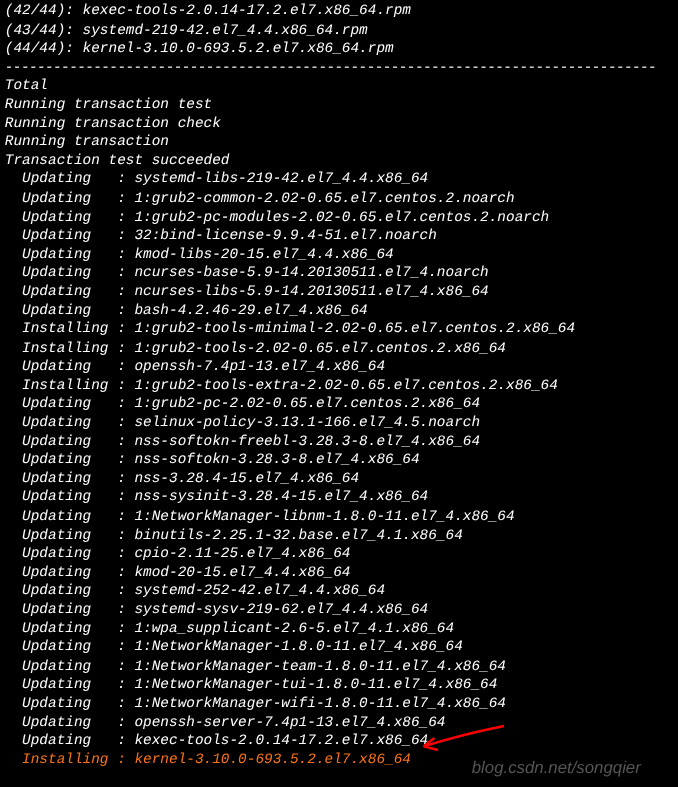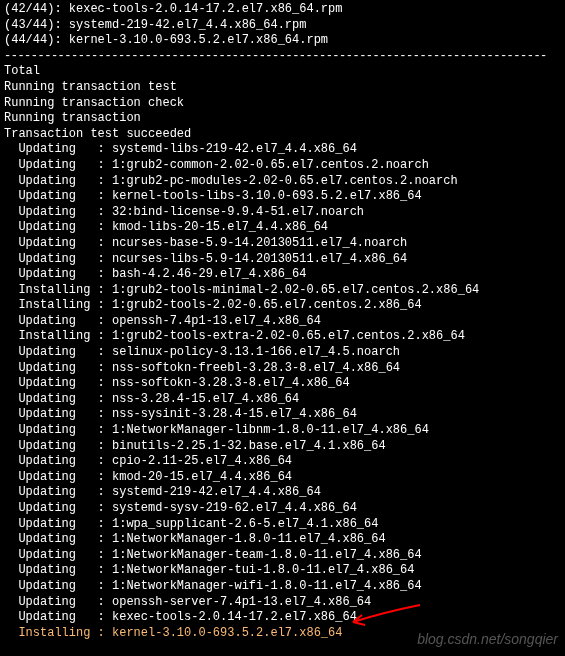--- a/index.html
+++ b/index.html
@@ -14,33 +14,34 @@
       font-size: 12px;
       line-height: 1.3;
       padding: 2px 4px;
       width: 565px;
       height: 656px;
       overflow: hidden;
       position: relative;
     }
     .line {
       white-space: pre;
+      font-style: italic;
     }
     .separator {
       white-space: pre;
       letter-spacing: -0.5px;
       overflow: hidden;
     }
     .highlight {
-      color: #fdba74;
+      color: #f97316;
     }
     .watermark {
       position: absolute;
       bottom: 8px;
-      right: 7px;
+      right: 31px;
       color: #555;
       font-size: 14px;
       font-style: italic;
       pointer-events: none;
       font-family: sans-serif;
     }
     .arrow {
       position: absolute;
       bottom: 18px;
       left: 345px;
@@ -60,40 +61,40 @@
     <div class="line">(44/44): kernel-3.10.0-693.5.2.el7.x86_64.rpm</div>
     <div class="separator">---------------------------------------------------------------------------------</div>
     <div class="line">Total</div>
     <div class="line">Running transaction test</div>
     <div class="line">Running transaction check</div>
     <div class="line">Running transaction</div>
     <div class="line">Transaction test succeeded</div>
     <div class="line">  Updating   : systemd-libs-219-42.el7_4.4.x86_64</div>
     <div class="line">  Updating   : 1:grub2-common-2.02-0.65.el7.centos.2.noarch</div>
     <div class="line">  Updating   : 1:grub2-pc-modules-2.02-0.65.el7.centos.2.noarch</div>
-    <div class="line">  Updating   : kernel-tools-libs-3.10.0-693.5.2.el7.x86_64</div>
     <div class="line">  Updating   : 32:bind-license-9.9.4-51.el7.noarch</div>
     <div class="line">  Updating   : kmod-libs-20-15.el7_4.4.x86_64</div>
     <div class="line">  Updating   : ncurses-base-5.9-14.20130511.el7_4.noarch</div>
     <div class="line">  Updating   : ncurses-libs-5.9-14.20130511.el7_4.x86_64</div>
     <div class="line">  Updating   : bash-4.2.46-29.el7_4.x86_64</div>
     <div class="line">  Installing : 1:grub2-tools-minimal-2.02-0.65.el7.centos.2.x86_64</div>
     <div class="line">  Installing : 1:grub2-tools-2.02-0.65.el7.centos.2.x86_64</div>
     <div class="line">  Updating   : openssh-7.4p1-13.el7_4.x86_64</div>
     <div class="line">  Installing : 1:grub2-tools-extra-2.02-0.65.el7.centos.2.x86_64</div>
+    <div class="line">  Updating   : 1:grub2-pc-2.02-0.65.el7.centos.2.x86_64</div>
     <div class="line">  Updating   : selinux-policy-3.13.1-166.el7_4.5.noarch</div>
     <div class="line">  Updating   : nss-softokn-freebl-3.28.3-8.el7_4.x86_64</div>
     <div class="line">  Updating   : nss-softokn-3.28.3-8.el7_4.x86_64</div>
     <div class="line">  Updating   : nss-3.28.4-15.el7_4.x86_64</div>
     <div class="line">  Updating   : nss-sysinit-3.28.4-15.el7_4.x86_64</div>
     <div class="line">  Updating   : 1:NetworkManager-libnm-1.8.0-11.el7_4.x86_64</div>
     <div class="line">  Updating   : binutils-2.25.1-32.base.el7_4.1.x86_64</div>
     <div class="line">  Updating   : cpio-2.11-25.el7_4.x86_64</div>
     <div class="line">  Updating   : kmod-20-15.el7_4.4.x86_64</div>
-    <div class="line">  Updating   : systemd-219-42.el7_4.4.x86_64</div>
+    <div class="line">  Updating   : systemd-252-42.el7_4.4.x86_64</div>
     <div class="line">  Updating   : systemd-sysv-219-62.el7_4.4.x86_64</div>
     <div class="line">  Updating   : 1:wpa_supplicant-2.6-5.el7_4.1.x86_64</div>
     <div class="line">  Updating   : 1:NetworkManager-1.8.0-11.el7_4.x86_64</div>
     <div class="line">  Updating   : 1:NetworkManager-team-1.8.0-11.el7_4.x86_64</div>
     <div class="line">  Updating   : 1:NetworkManager-tui-1.8.0-11.el7_4.x86_64</div>
     <div class="line">  Updating   : 1:NetworkManager-wifi-1.8.0-11.el7_4.x86_64</div>
     <div class="line">  Updating   : openssh-server-7.4p1-13.el7_4.x86_64</div>
     <div class="line">  Updating   : kexec-tools-2.0.14-17.2.el7.x86_64</div>
     <div class="line highlight">  Installing : kernel-3.10.0-693.5.2.el7.x86_64</div>
   </div>

